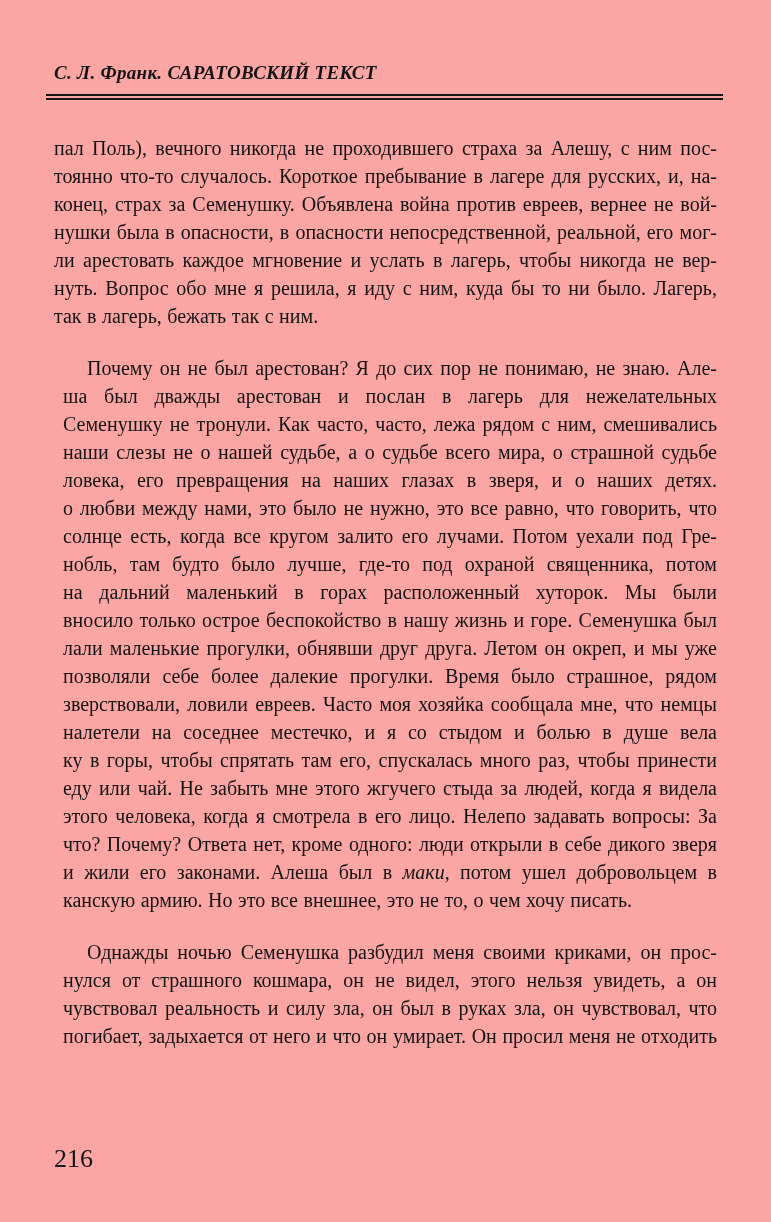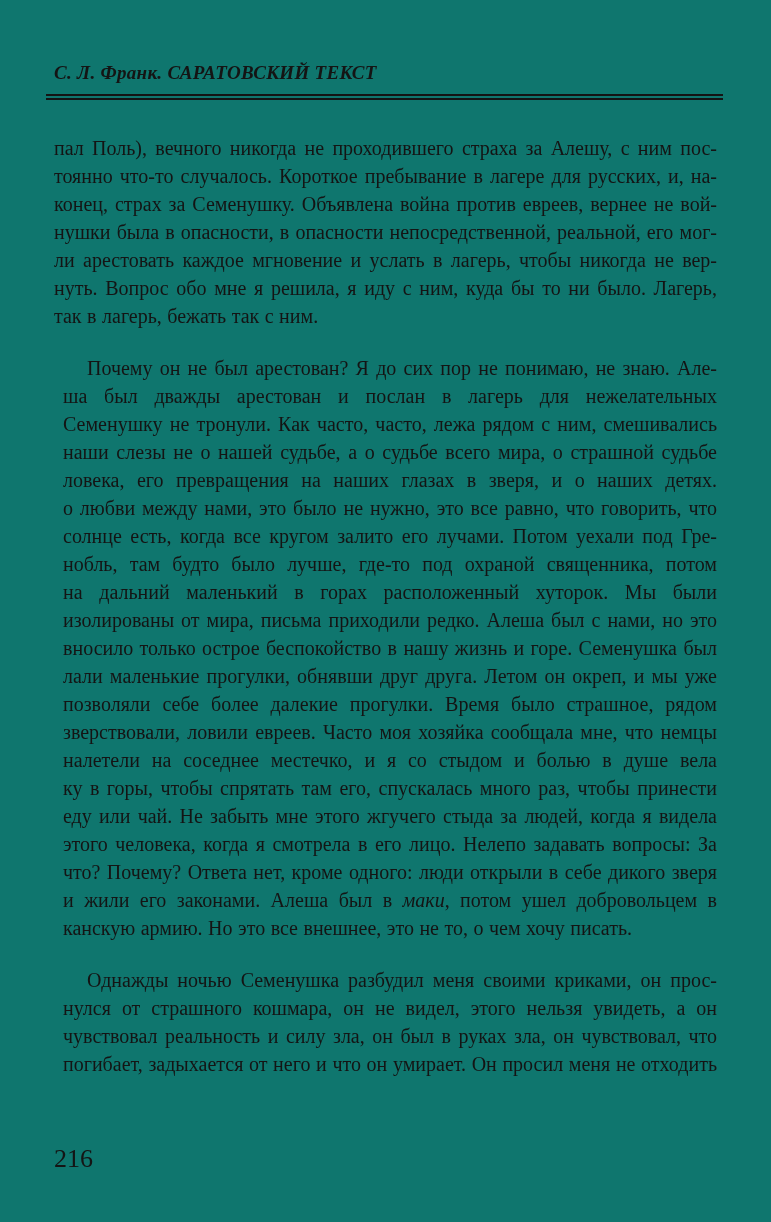--- a/index.html
+++ b/index.html
@@ -4,21 +4,21 @@
 <style>
   html, body {
     margin: 0;
     padding: 0;
     background: #e8e8e8;
   }
   .page {
     position: relative;
     width: 771px;
     height: 1222px;
-    background: #0f766e;
+    background: #fca5a5;
     color: #141414;
     font-family: "Liberation Serif", "DejaVu Serif", serif;
     overflow: hidden;
   }
   .running-head {
     position: absolute;
     left: 54px;
     top: 62px;
     font-size: 19px;
     font-style: italic;
@@ -92,21 +92,20 @@
     <div class="para indent">
       <div class="line">Почему он не был арестован? Я до сих пор не понимаю, не знаю. Але-</div>
       <div class="line">ша был дважды арестован и послан в лагерь для нежелательных иностранцев.</div>
       <div class="line">Семенушку не тронули. Как часто, часто, лежа рядом с ним, смешивались</div>
       <div class="line">наши слезы не о нашей судьбе, а о судьбе всего мира, о страшной судьбе че-</div>
       <div class="line">ловека, его превращения на наших глазах в зверя, и о наших детях. Говорить</div>
       <div class="line">о любви между нами, это было не нужно, это все равно, что говорить, что</div>
       <div class="line">солнце есть, когда все кругом залито его лучами. Потом уехали под Гре-</div>
       <div class="line">нобль, там будто было лучше, где-то под охраной священника, потом уехали</div>
       <div class="line">на дальний маленький в горах расположенный хуторок. Мы были абсолютно</div>
-      <div class="line">изолированы от мира, письма приходили редко. Алеша был с нами, но это</div>
       <div class="line">вносило только острое беспокойство в нашу жизнь и горе. Семенушка был</div>
       <div class="line">лали маленькие прогулки, обнявши друг друга. Летом он окреп, и мы уже</div>
       <div class="line">позволяли себе более далекие прогулки. Время было страшное, рядом немцы</div>
       <div class="line">зверствовали, ловили евреев. Часто моя хозяйка сообщала мне, что немцы</div>
       <div class="line">налетели на соседнее местечко, и я со стыдом и болью в душе вела Семенуш-</div>
       <div class="line">ку в горы, чтобы спрятать там его, спускалась много раз, чтобы принести ему</div>
       <div class="line">еду или чай. Не забыть мне этого жгучего стыда за людей, когда я видела</div>
       <div class="line">этого человека, когда я смотрела в его лицо. Нелепо задавать вопросы: За</div>
       <div class="line">что? Почему? Ответа нет, кроме одного: люди открыли в себе дикого зверя</div>
       <div class="line"><span>и жили его законами. Алеша был в </span><span class="italic">маки</span><span>, потом ушел добровольцем в амери-</span></div>

